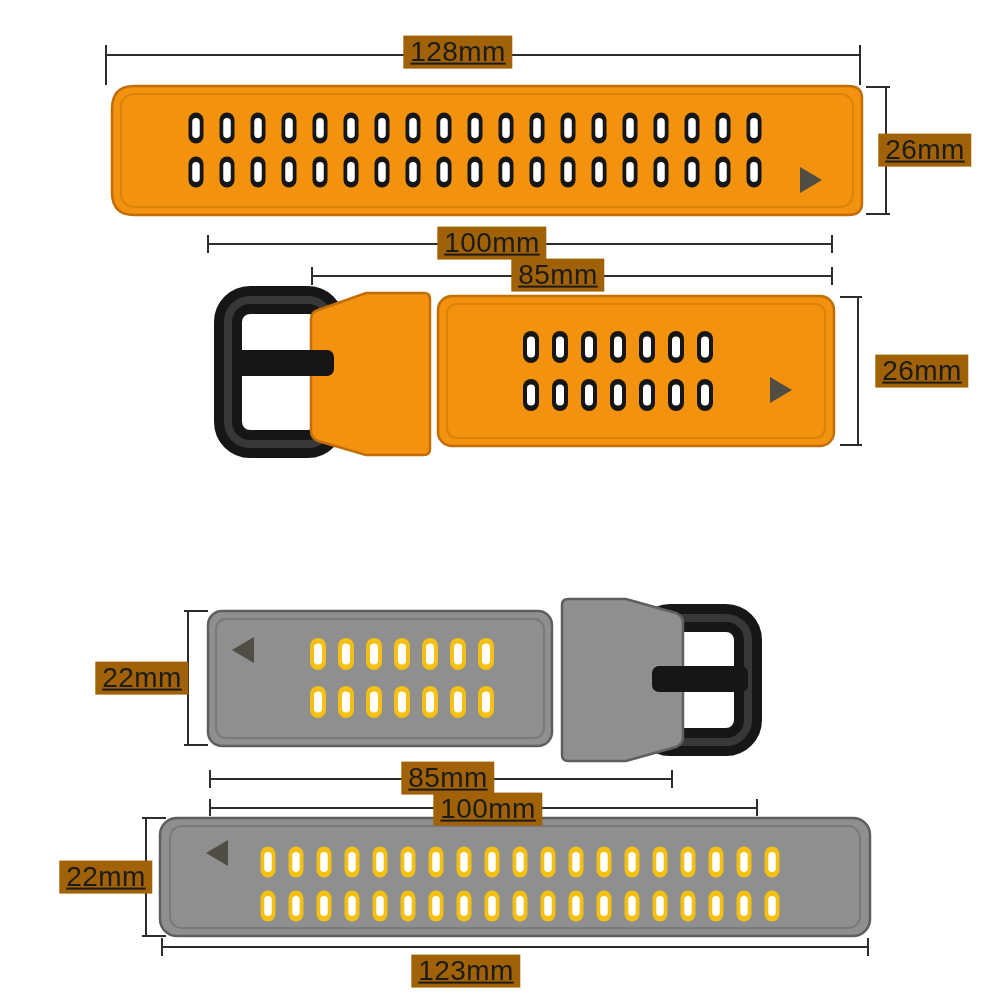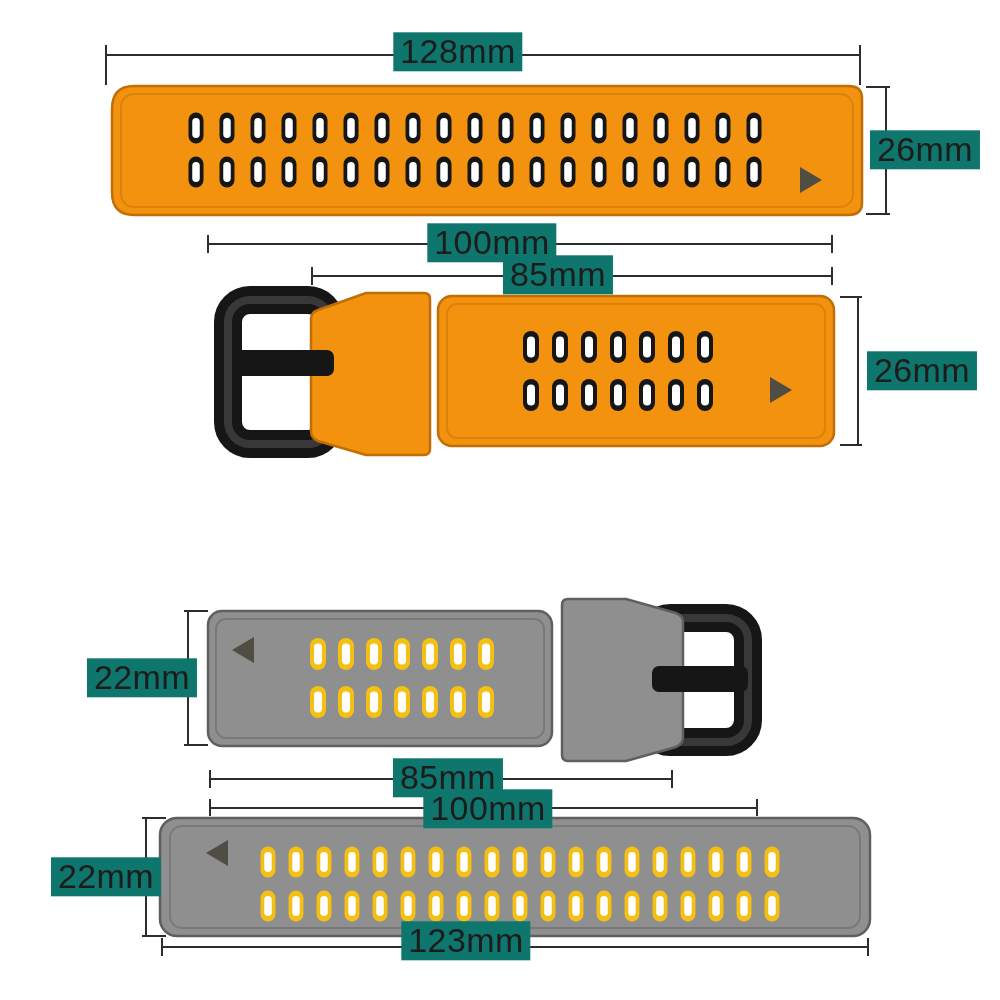--- a/index.html
+++ b/index.html
@@ -3,27 +3,28 @@
 <meta charset="utf-8">
 <title>Diagram</title>
 <style>
   html,body{margin:0;padding:0;background:#fff;}
   body{width:1000px;height:1000px;overflow:hidden;}
   .stage{position:relative;width:1000px;height:1000px;font-family:"Liberation Sans",sans-serif;}
   .stage svg{position:absolute;left:0;top:0;}
   .dim-label{
     position:absolute;
     transform:translate(-50%,-50%);
-    background:#0f766e;
+    background:#a16207;
     padding:1px 7px;
-    font-size:34px;
+    font-size:28px;
     line-height:1.1;
     color:#1c1c1c;
     white-space:nowrap;
     letter-spacing:.4px;
+    text-decoration:underline;
   }
 </style>
 </head>
 <body style="background: rgb(255, 255, 255);">
 
 <div class="stage">
 
   <svg width="1000" height="1000" viewBox="0 0 1000 1000">
 
     <g>
@@ -334,15 +335,15 @@
 
   <div class="dim-label" style="left:492px;top:243px">100mm</div>
   <div class="dim-label" style="left:558px;top:275px">85mm</div>
   <div class="dim-label" style="left:922px;top:371px">26mm</div>
 
   <div class="dim-label" style="left:142px;top:678px">22mm</div>
   <div class="dim-label" style="left:448px;top:778px">85mm</div>
   <div class="dim-label" style="left:488px;top:809px">100mm</div>
 
   <div class="dim-label" style="left:106px;top:877px">22mm</div>
-  <div class="dim-label" style="left:466px;top:941px">123mm</div>
+  <div class="dim-label" style="left:466px;top:971px">123mm</div>
 
 </div>
 
 </body></html>

